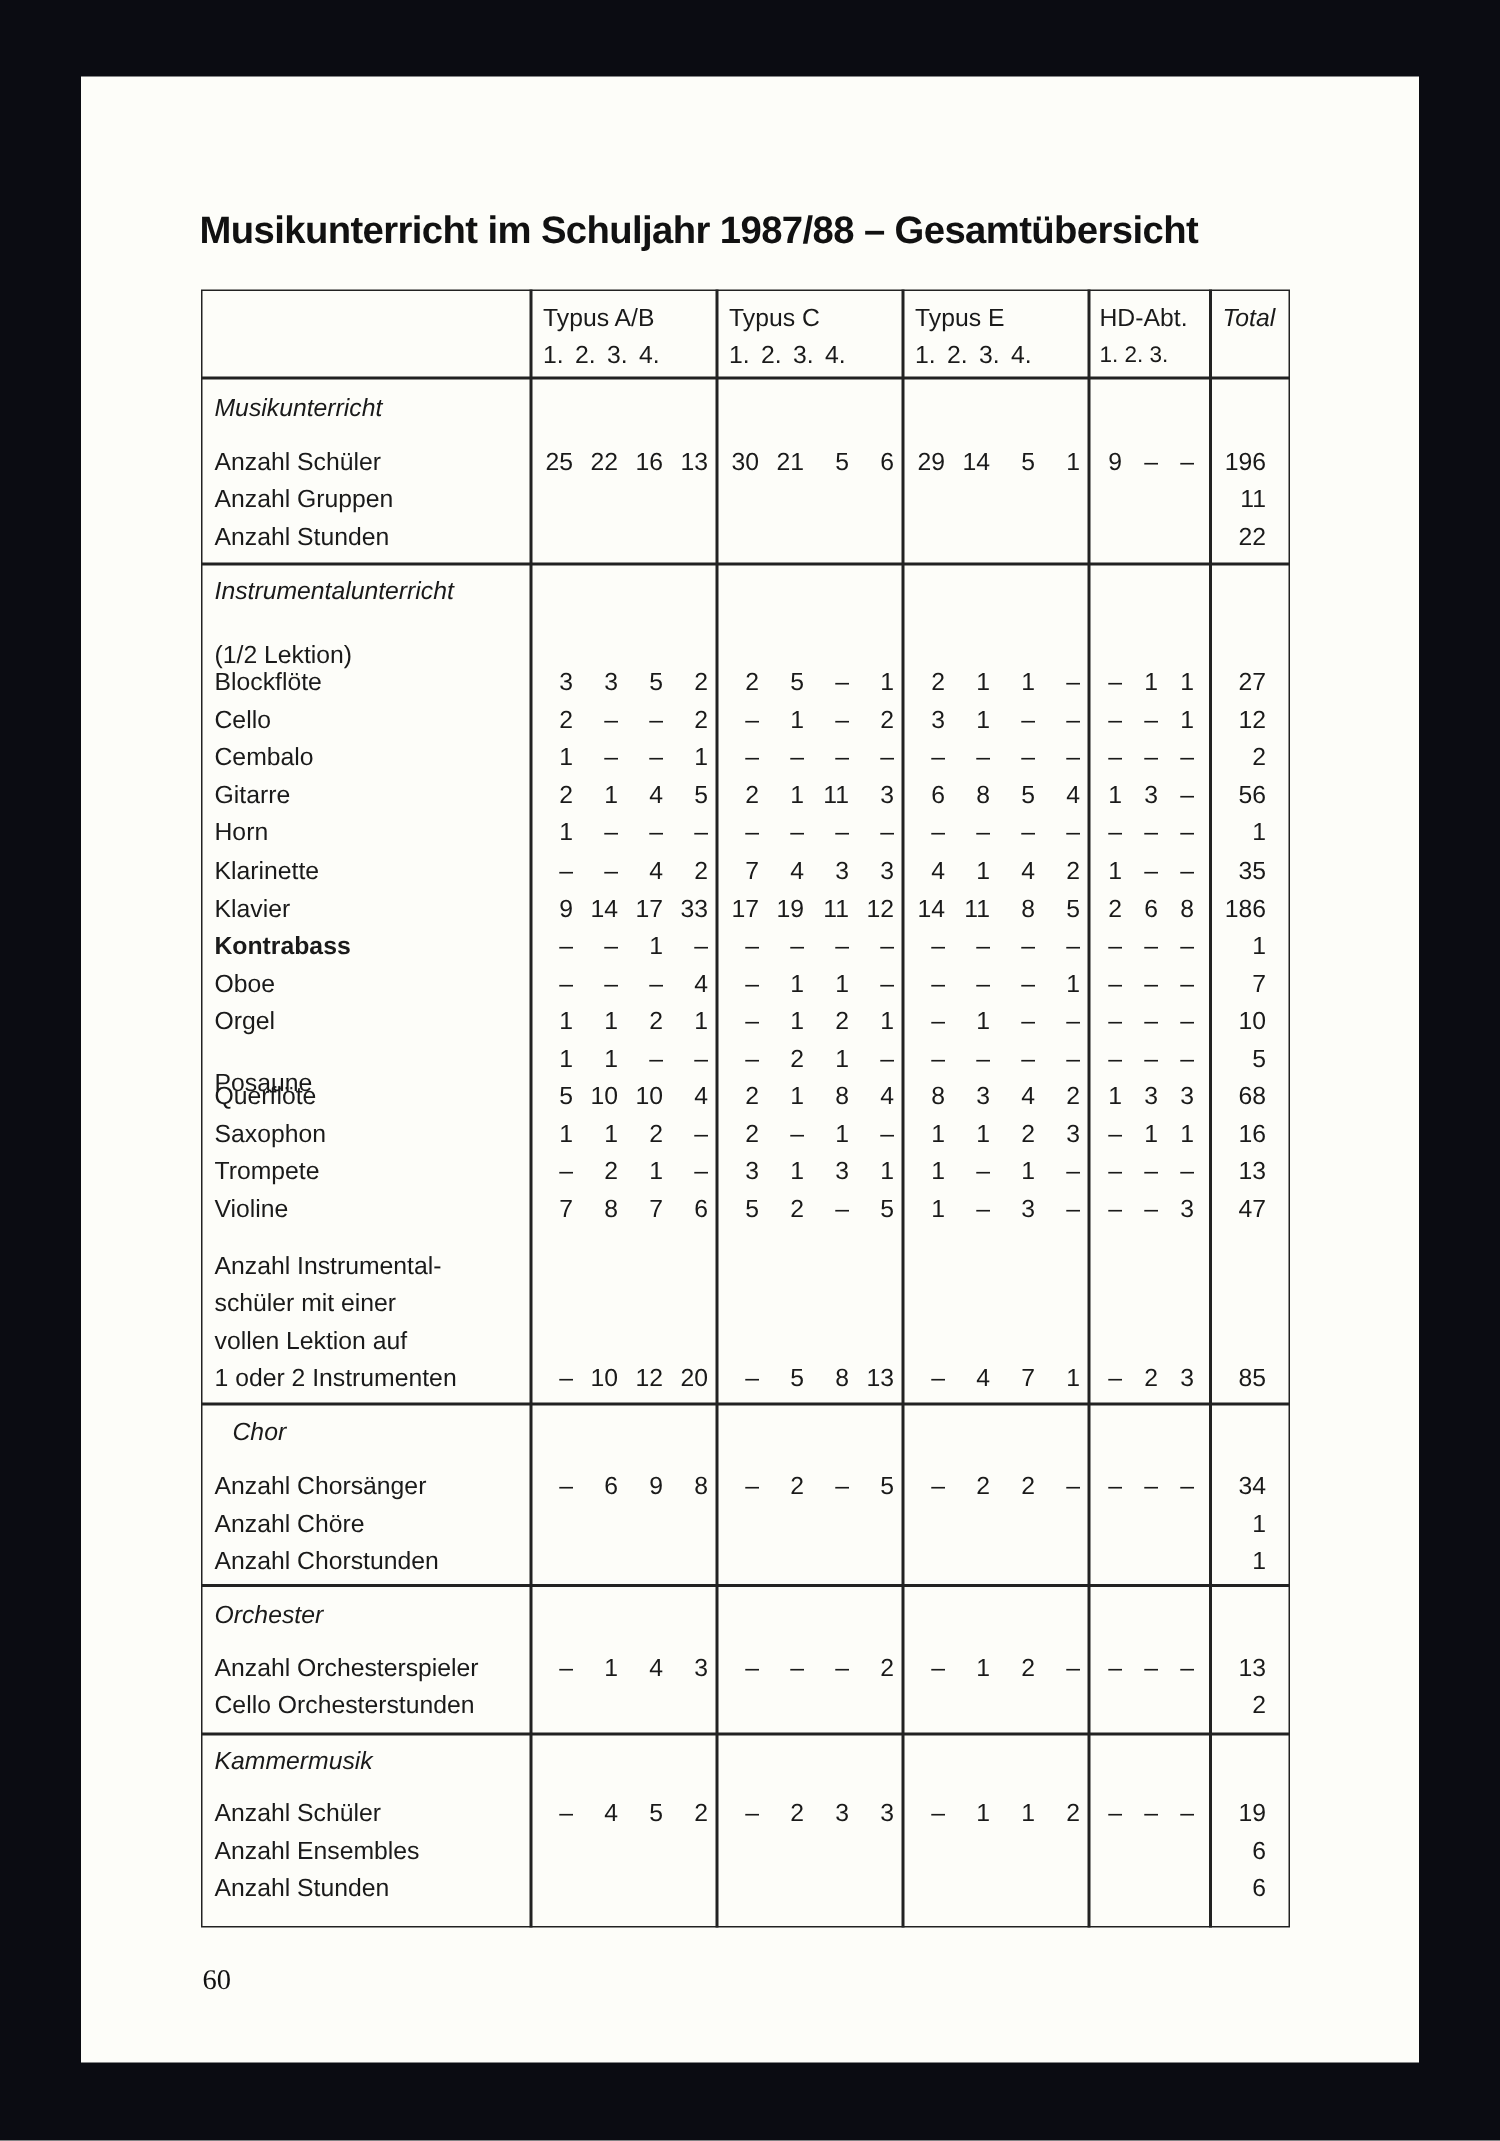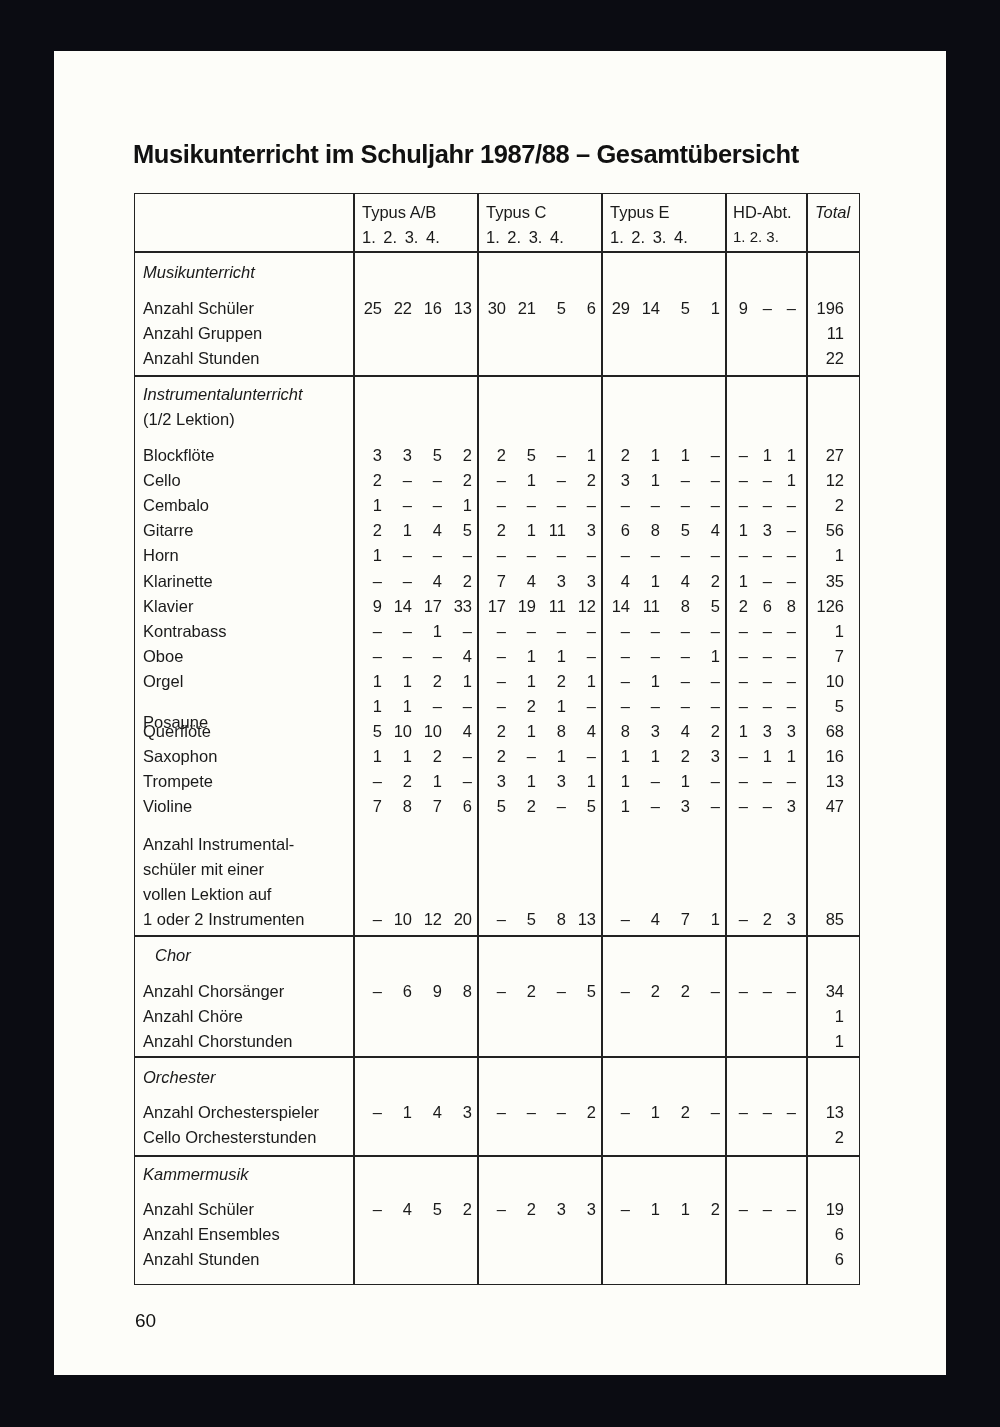--- a/index.html
+++ b/index.html
@@ -1,20 +1,20 @@
 <!DOCTYPE html>
 <html><head>
 <meta charset="utf-8">
 <style>
   html, body { margin:0; padding:0; }
   body { width:1000px; height:1427px; background:#0b0c12; position:relative; overflow:hidden;
          font-family:"Liberation Sans", sans-serif; color:#1a1a1a; }
   .page { position:absolute; left:54px; top:51px; width:892px; height:1324px; background:#fdfdf9; }
   .title { position:absolute; left:133px; top:140px; font-size:25.5px; font-weight:bold; letter-spacing:-0.4px; color:#111; white-space:nowrap; }
-  .pagenum { position:absolute; left:135px; top:1310px; font-size:19px; color:#111; }
+  .pagenum { position:absolute; left:135px; top:1310px; font-size:19px; color:#111;font-family:Liberation Serif, serif; }
   .tbl { position:absolute; left:134px; top:193px; width:726px; height:1092px; border:1.5px solid #222; box-sizing:border-box; }
   .vline { position:absolute; top:193px; width:1.5px; height:1092px; background:#222; }
   .hline { position:absolute; left:134px; width:726px; height:1.5px; background:#222; }
   .t { position:absolute; font-size:16.5px; white-space:nowrap; line-height:20px; }
   .it { font-style:italic; }
   .num { position:absolute; font-size:16.5px; line-height:20px; text-align:right; width:24px; }
   .tot { position:absolute; font-size:16.5px; line-height:20px; text-align:right; width:40px; left:804px; }
 </style>
 </head>
 <body>
@@ -64,21 +64,21 @@
       <div class="num" style="left: 696px; top: 298px; width: 24px;">1</div>
       <div class="num" style="left: 724px; top: 298px; width: 24px;">9</div>
       <div class="num" style="left: 748px; top: 298px; width: 24px;">–</div>
       <div class="num" style="left: 772px; top: 298px; width: 24px;">–</div>
       <div class="tot" style="left: 804px; top: 298px;">196</div>
       <div class="t" style="left: 143px; top: 323.1px; text-align: right;">Anzahl Gruppen</div>
       <div class="tot" style="left: 804px; top: 323.1px;">11</div>
       <div class="t" style="left: 143px; top: 348.2px;">Anzahl Stunden</div>
       <div class="tot" style="left: 804px; top: 348.2px;">22</div>
       <div class="t it" style="left: 143px; top: 384px;">Instrumentalunterricht</div>
-      <div class="t" style="left: 143px; top: 409px;">(1/2 Lektion)</div>
+      <div class="t" style="left: 143px; top: 427px;">(1/2 Lektion)</div>
       <div class="t" style="left: 143px; top: 445px;">Blockflöte</div>
       <div class="num" style="left: 358px; top: 445px; width: 24px;">3</div>
       <div class="num" style="left: 388px; top: 445px; width: 24px;">3</div>
       <div class="num" style="left: 418px; top: 445px; width: 24px;">5</div>
       <div class="num" style="left: 448px; top: 445px; width: 24px;">2</div>
       <div class="num" style="left: 482px; top: 445px; width: 24px;">2</div>
       <div class="num" style="left: 512px; top: 445px; width: 24px;">5</div>
       <div class="num" style="left: 542px; top: 445px; width: 24px;">–</div>
       <div class="num" style="left: 572px; top: 445px; width: 24px;">1</div>
       <div class="num" style="left: 606px; top: 445px; width: 24px;">2</div>
@@ -183,22 +183,22 @@
       <div class="num" style="left: 512px; top: 595.6px; width: 24px;">19</div>
       <div class="num" style="left: 542px; top: 595.6px; width: 24px;">11</div>
       <div class="num" style="left: 572px; top: 595.6px; width: 24px;">12</div>
       <div class="num" style="left: 606px; top: 595.6px; width: 24px;">14</div>
       <div class="num" style="left: 636px; top: 595.6px; width: 24px;">11</div>
       <div class="num" style="left: 666px; top: 595.6px; width: 24px;">8</div>
       <div class="num" style="left: 696px; top: 595.6px; width: 24px;">5</div>
       <div class="num" style="left: 724px; top: 595.6px; width: 24px;">2</div>
       <div class="num" style="left: 748px; top: 595.6px; width: 24px;">6</div>
       <div class="num" style="left: 772px; top: 595.6px; width: 24px;">8</div>
-      <div class="tot" style="left: 804px; top: 595.6px;">126</div>
-      <div class="t" style="left: 143px; top: 620.7px;">Kontrabass</div>
+      <div class="tot" style="left: 804px; top: 595.6px;">186</div>
+      <div class="t" style="left: 143px; top: 620.7px; font-weight: bold;">Kontrabass</div>
       <div class="num" style="left: 358px; top: 620.7px; width: 24px;">–</div>
       <div class="num" style="left: 388px; top: 620.7px; width: 24px;">–</div>
       <div class="num" style="left: 418px; top: 620.7px; width: 24px;">1</div>
       <div class="num" style="left: 448px; top: 620.7px; width: 24px;">–</div>
       <div class="num" style="left: 482px; top: 620.7px; width: 24px;">–</div>
       <div class="num" style="left: 512px; top: 620.7px; width: 24px;">–</div>
       <div class="num" style="left: 542px; top: 620.7px; width: 24px;">–</div>
       <div class="num" style="left: 572px; top: 620.7px; width: 24px;">–</div>
       <div class="num" style="left: 606px; top: 620.7px; width: 24px;">–</div>
       <div class="num" style="left: 636px; top: 620.7px; width: 24px;">–</div>

